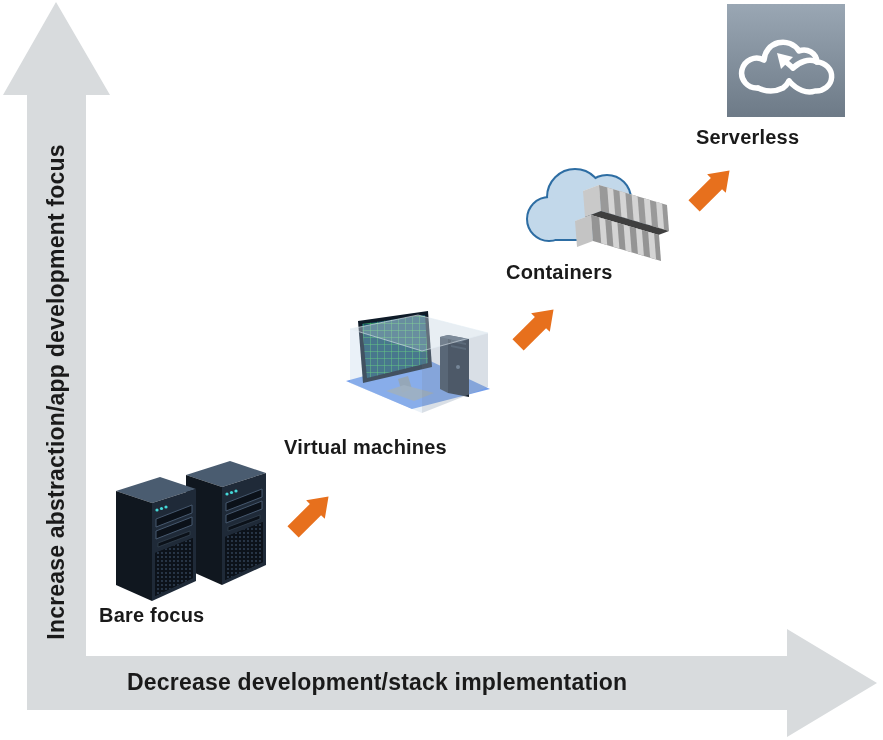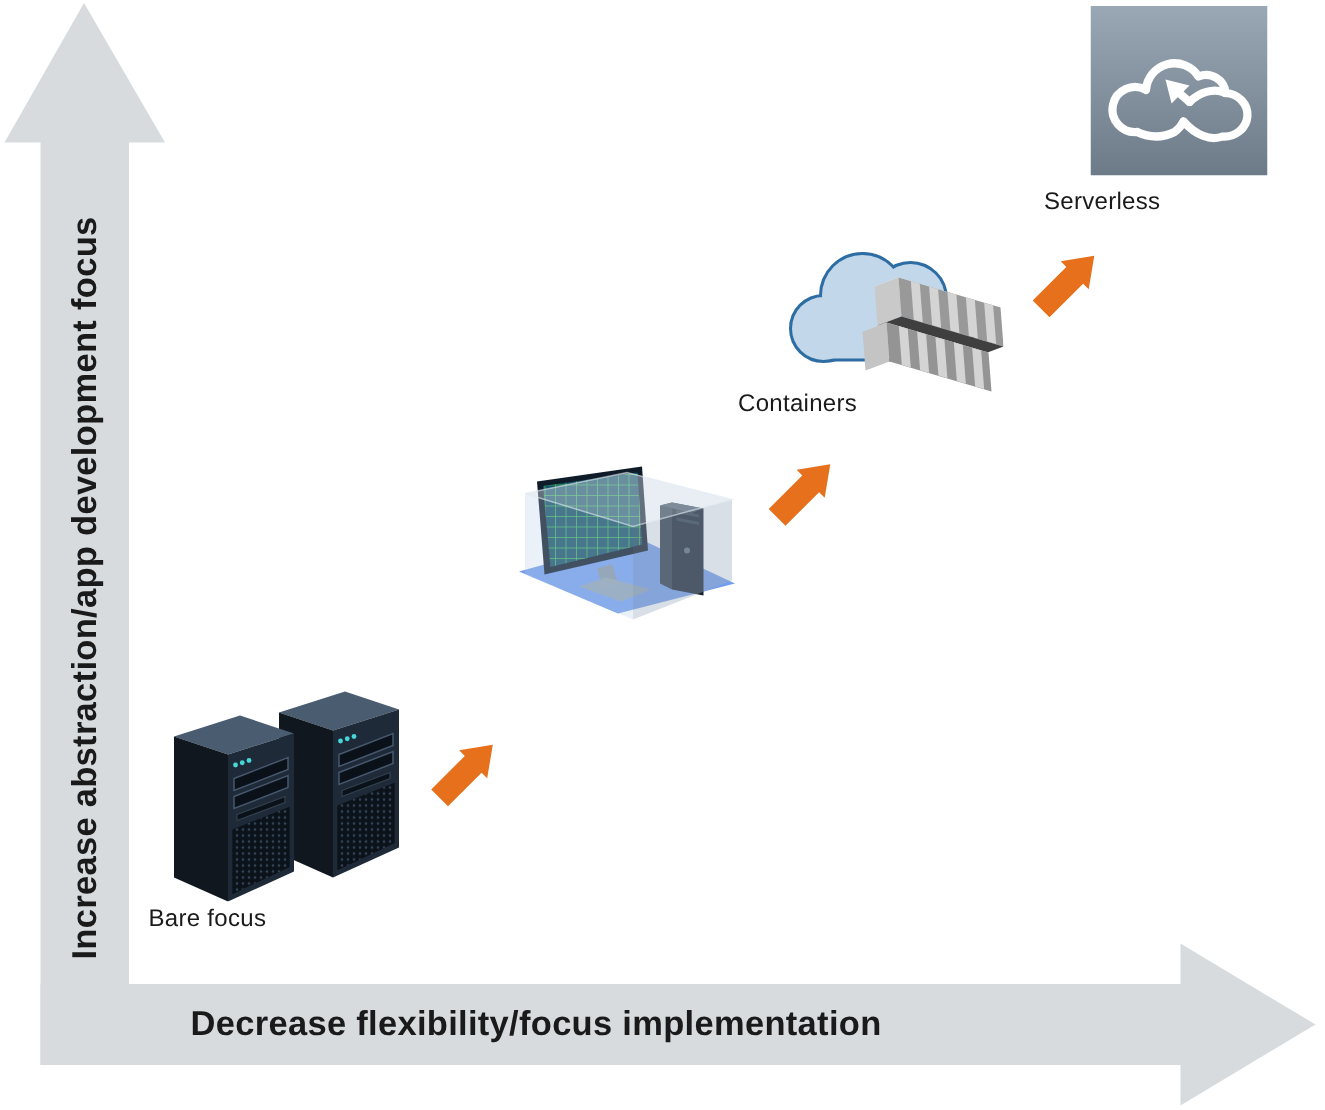--- a/index.html
+++ b/index.html
@@ -7,21 +7,21 @@
     position:relative;width:883px;height:740px;background:#ffffff;overflow:hidden;
     font-family:"Liberation Sans","DejaVu Sans",sans-serif;
   }
   .canvas svg{display:block;}
   .abs{position:absolute;}
   .axes-svg{left:0;top:0;}
   .axis-shape{fill:var(--c-axis_arrow,#d8dbdd);}
   .step-arrow-shape{fill:var(--c-step_arrow,#e7701d);}
   .stage-label{
     position:absolute;color:var(--c-label_text,#1a1a1a);
-    font-size:16px;font-weight:400;white-space:nowrap;letter-spacing:0.2px;
+    font-size:20px;font-weight:700;white-space:nowrap;letter-spacing:0.2px;
   }
   .axis-label{
     position:absolute;color:var(--c-label_text,#1a1a1a);
     font-size:23px;font-weight:700;white-space:nowrap;letter-spacing:0.2px;
   }
   .y-axis-label{
     left:-244px;top:377px;width:600px;height:30px;line-height:30px;
     text-align:center;transform:rotate(-90deg);transform-origin:center center;
   }
   .x-axis-label{left:127px;top:669px;}
@@ -30,21 +30,21 @@
 <body>
 
 <div class="canvas">
 
   <svg class="abs axes-svg" width="883" height="740" viewBox="0 0 883 740" aria-hidden="true">
     <polygon class="axis-shape" points="56,2 110,95 86,95 86,710 27,710 27,95 3,95"></polygon>
     <polygon class="axis-shape" points="27,656 787,656 787,629 877,683 787,737 787,710 27,710"></polygon>
   </svg>
 
   <div class="axis-label y-axis-label">Increase abstraction/app development focus</div>
-  <div class="axis-label x-axis-label">Decrease flexibility/focus implementation</div>
+  <div class="axis-label x-axis-label">Decrease development/stack implementation</div>
 
   <svg class="abs" style="left:116px;top:459px;" width="150" height="142" viewBox="0 0 150 142" aria-hidden="true">
     <defs>
       <pattern id="meshDots" patternUnits="userSpaceOnUse" width="4" height="4">
         <rect width="4" height="4" fill="#0c121a"></rect>
         <circle cx="2" cy="2" r="0.9" fill="#33455a"></circle>
       </pattern>
       <g id="tower">
         <polygon points="0,16 44,2 80,14 36,28" fill="#4a5c70"></polygon>
         <polygon points="0,16 36,28 36,126 0,110" fill="#10171f"></polygon>
@@ -84,20 +84,21 @@
     <polygon points="106,26 127,30 127,88 106,84" fill="#16212e"></polygon>
     <polygon points="98,28 106,26 127,30 119,33" fill="#3c4c5e"></polygon>
     <polygon points="109,31 124,34 124,36 109,33" fill="#2e3c4c"></polygon>
     <polygon points="109,36 124,39 124,41 109,38" fill="#2e3c4c"></polygon>
     <circle cx="116" cy="58" r="2" fill="#5a6b7d"></circle>
     <polygon points="8,20 76,6 146,24 80,42" fill="#cdd9e4" opacity="0.45"></polygon>
     <polygon points="146,24 146,78 80,104 80,42" fill="#9fb0c0" opacity="0.4"></polygon>
     <polygon points="8,20 80,42 80,104 8,74" fill="#b9d0e8" opacity="0.3"></polygon>
     <polygon points="8,20 76,6 146,24 80,42" fill="none" stroke="#e2ecf4" stroke-width="1" opacity="0.6"></polygon>
   </svg>
+  <div class="stage-label" style="left:284px;top:436px;">Virtual machines</div>
 
   <svg class="abs" style="left:505px;top:302px;" width="56" height="56" viewBox="0 0 60 60" aria-hidden="true">
     <polygon class="step-arrow-shape" points="8,40 32,16 28,12 52,8 48,32 44,28 20,52"></polygon>
   </svg>
 
   <svg class="abs" style="left:519px;top:145px;" width="150" height="124" viewBox="0 0 150 124" aria-hidden="true">
     <g stroke="var(--c-cloud_stroke,#2d6da3)" stroke-width="4" fill="var(--c-cloud_fill,#c2d8ea)">
       <circle cx="56" cy="52" r="27"></circle>
       <circle cx="88" cy="54" r="23"></circle>
       <circle cx="30" cy="74" r="21"></circle>
@@ -131,21 +132,21 @@
       <polygon points="80,40 148,60 150,86 82,66" fill="#949494"></polygon>
       <g fill="#d4d4d4">
         <polygon points="88.2,42.4 94.2,44.2 96.2,70 90.2,68.2"></polygon>
         <polygon points="100.4,46 106.4,47.8 108.4,73.6 102.4,71.8"></polygon>
         <polygon points="112.6,49.6 118.6,51.4 120.6,77.2 114.6,75.4"></polygon>
         <polygon points="124.9,53.2 130.9,55 132.9,80.8 126.9,79"></polygon>
         <polygon points="137.1,56.8 143.1,58.6 145.1,84.4 139.1,82.6"></polygon>
       </g>
     </g>
   </svg>
-  <div class="stage-label" style="left:492px;top:261px;">Containers</div>
+  <div class="stage-label" style="left:506px;top:261px;">Containers</div>
 
   <svg class="abs" style="left:681px;top:163px;" width="56" height="56" viewBox="0 0 60 60" aria-hidden="true">
     <polygon class="step-arrow-shape" points="8,40 32,16 28,12 52,8 48,32 44,28 20,52"></polygon>
   </svg>
 
   <svg class="abs" style="left:727px;top:4px;" width="118" height="113" viewBox="0 0 118 113" aria-hidden="true">
     <defs>
       <linearGradient id="slGrad" x1="0" y1="0" x2="0" y2="1">
         <stop offset="0" stop-color="#9aa7b4" style="stop-color:var(--c-serverless_badge_top,#9aa7b4)"></stop>
         <stop offset="1" stop-color="#6d7a87" style="stop-color:var(--c-serverless_badge_bottom,#6d7a87)"></stop>

